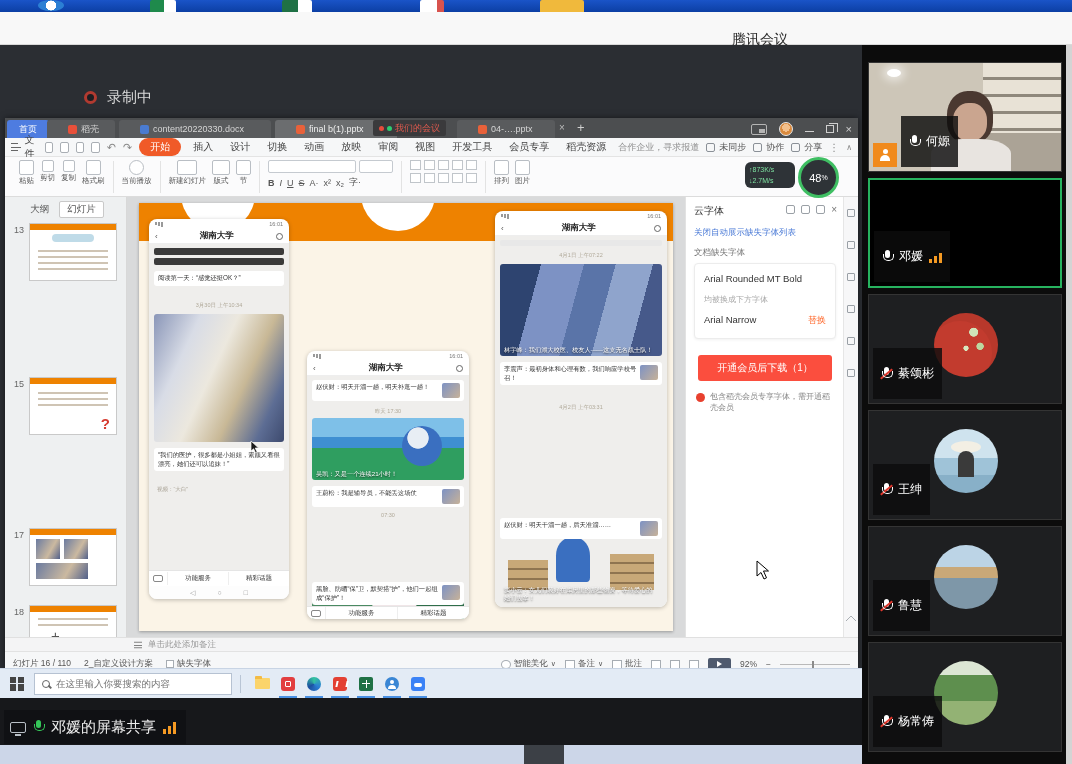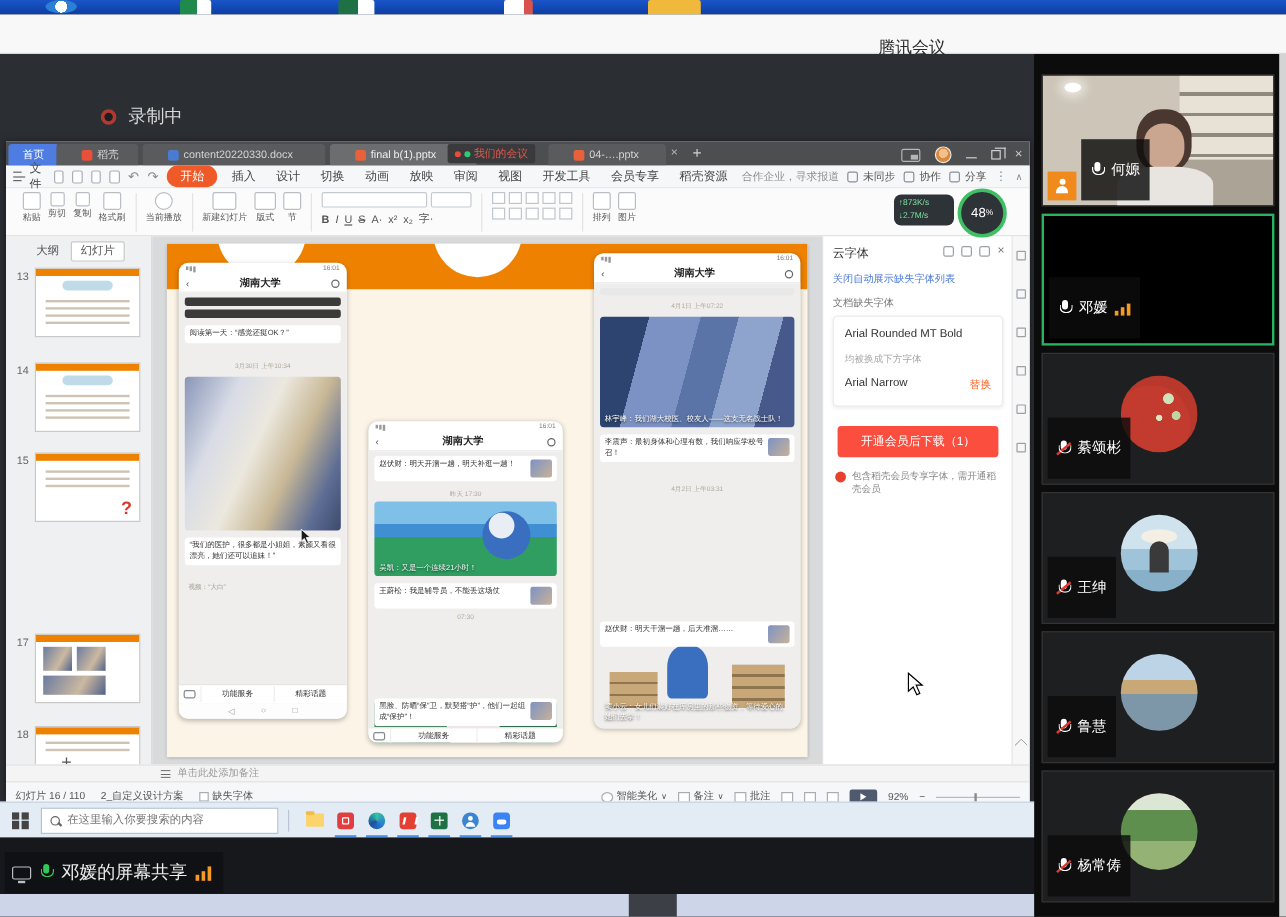--- a/index.html
+++ b/index.html
@@ -128,21 +128,21 @@
 .vstub{width:10px;height:9px;border:1px solid #a7adb3;background:#fff}
 .playbtn{width:23px;height:13px;background:#4f5a6e;border-radius:2px;display:flex;align-items:center;justify-content:center}
 .playbtn::after{content:'';border-left:5px solid #fff;border-top:3.5px solid transparent;border-bottom:3.5px solid transparent}
 .zoomline{width:70px;height:1px;background:#b9b9b9;position:relative}
 .zoomline::after{content:'';position:absolute;left:32px;top:-3px;width:2px;height:7px;background:#8a8a8a}
 
 .taskbar{left:0;top:668px;width:862px;height:30px;background:#e3ebf5;border-top:1px solid #c8d4e4;display:flex;align-items:center}
 .winlogo{width:14px;height:14px;display:grid;grid-template-columns:1fr 1fr;grid-template-rows:1fr 1fr;gap:1.5px;margin:0 10px}
 .winlogo i{background:#444}
 .searchbox{width:198px;height:22px;background:#fff;border:1px solid #b6c2d2;display:flex;align-items:center;gap:6px;padding:0 7px}
-.searchbox input{border:none;outline:none;font-size:9.5px;color:#444;width:160px;background:transparent;font-family:Liberation Sans, sans-serif}
+.searchbox input{border:none;outline:none;font-size:9.5px;color:#444;width:160px;background:transparent;font-family:Liberation Serif, serif}
 .mag{width:8px;height:8px;border:1.5px solid #666;border-radius:50%;position:relative;flex:0 0 auto}
 .mag::after{content:'';position:absolute;width:4px;height:1.5px;background:#666;right:-3px;bottom:-1px;transform:rotate(45deg)}
 .tbapp{width:26px;height:28px;display:flex;align-items:center;justify-content:center;position:relative}
 .tbapp.open::after{content:'';position:absolute;left:4px;bottom:0;width:18px;height:2px;background:#4a90e2}
 .ic-folder{width:15px;height:11px;background:#fbd46b;border-radius:1px;position:relative}
 .ic-folder::before{content:'';position:absolute;left:0;top:-2px;width:7px;height:3px;background:#f3bb45;border-radius:1px 1px 0 0}
 .ic-red{width:14px;height:14px;background:#e23e3f;border-radius:3px;position:relative}
 .ic-red::after{content:'';position:absolute;inset:4px;border:1.5px solid #fff;border-radius:1px}
 .ic-edge{width:14px;height:14px;border-radius:50%;background:conic-gradient(#35c4a0,#2b7fd4,#1b4fa0,#35c4a0)}
 .ic-wps{width:14px;height:14px;background:#e34033;border-radius:3px;position:relative}
@@ -399,31 +399,20 @@
       <span class="s tnum">13</span>
       <div class="s thumb">
           <div class="s tbar"></div>
           <div class="s tpill"></div>
         <div class="s tline" style="top:26px"></div>
           <div class="s tline" style="top:32px"></div>
           <div class="s tline" style="top:38px"></div>
           <div class="s tline" style="top:44px"></div>
         </div>
     </div>
-    <div class="s thumbrow" style="top:105px;height:58px">
-      <span class="s tnum">14</span>
-      <div class="s thumb">
-          <div class="s tbar"></div>
-          <div class="s tpill"></div>
-        <div class="s tline" style="top:26px"></div>
-          <div class="s tline" style="top:32px"></div>
-          <div class="s tline" style="top:38px"></div>
-          <div class="s tline" style="top:44px"></div>
-        </div>
-    </div>
     <div class="s thumbrow" style="top:180px;height:58px">
       <span class="s tnum">15</span>
       <div class="s thumb">
           <div class="s tbar"></div>
         <div class="s tline" style="top:14px"></div>
           <div class="s tline" style="top:20px"></div>
           <div class="s tline" style="top:26px"></div>
         <span class="s qmark">?</span>
         </div>
     </div>

